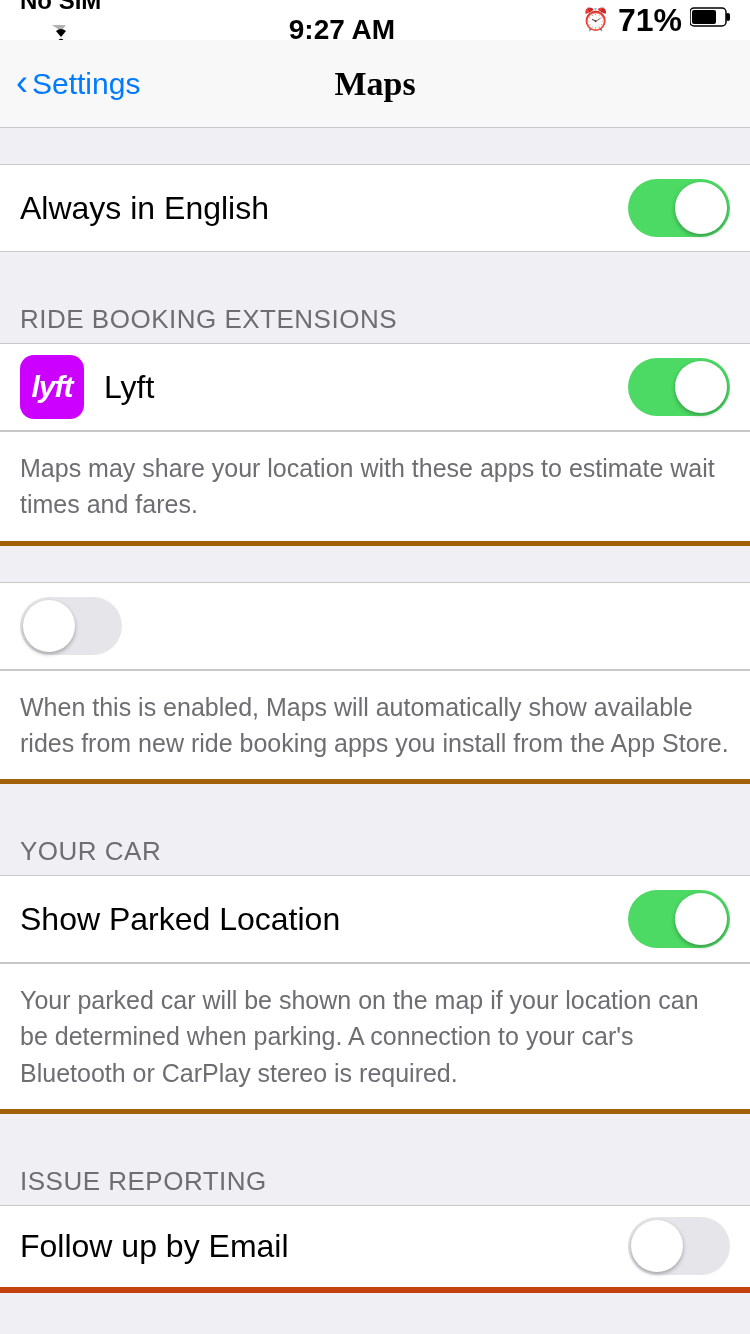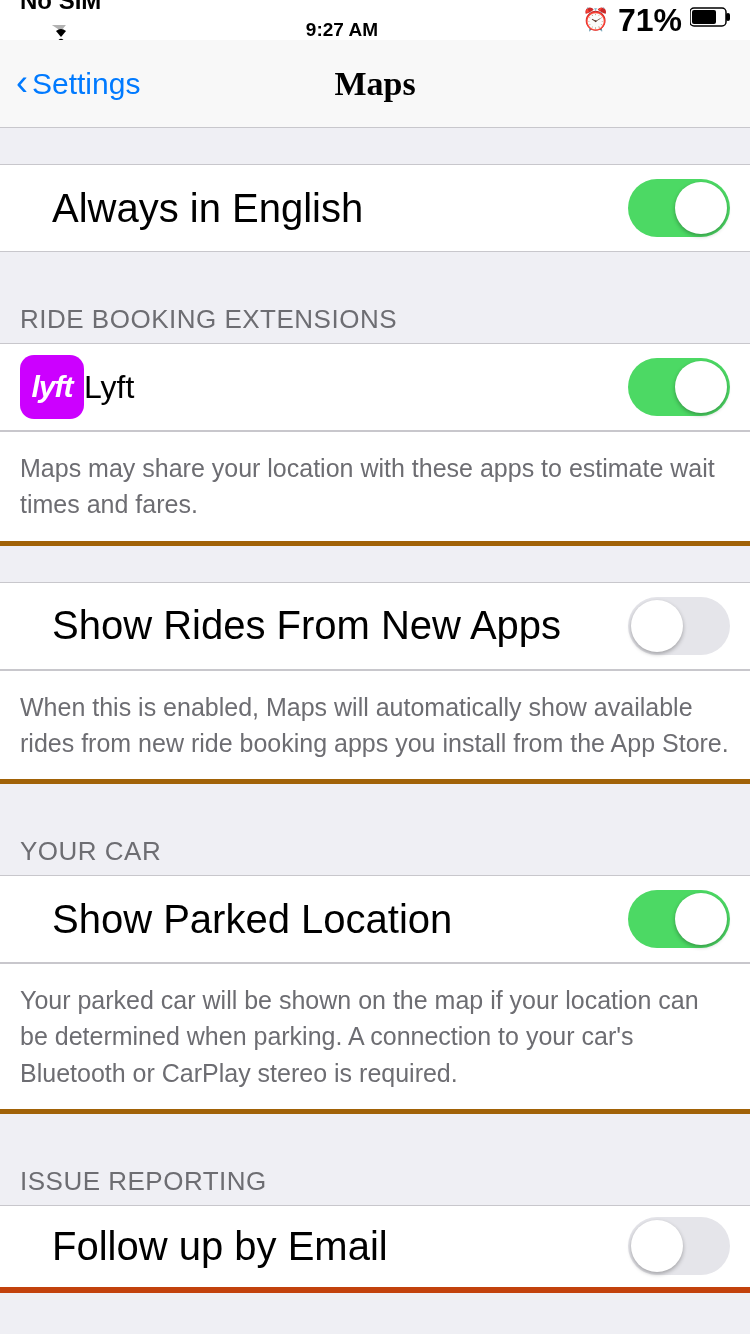--- a/index.html
+++ b/index.html
@@ -18,21 +18,21 @@
       background: #fff;
       height: 40px;
       display: flex;
       align-items: center;
       justify-content: space-between;
       padding: 0 20px;
       font-size: 24px;
       font-weight: 600;
     }
     .status-left { display: flex; align-items: center; gap: 10px; flex-direction: column; }
-    .status-center { font-size: 19px; font-weight: 600; margin-top: 20px; }
+    .status-center { font-size: 28px; font-weight: 600; margin-top: 20px; }
     .status-right { display: flex; align-items: center; gap: 8px; font-size: 24px; }
 
     
     .nav-bar {
       background: #f8f8f8;
       border-bottom: 1px solid #c8c7cc;
       height: 88px;
       display: flex;
       align-items: center;
       justify-content: center;
@@ -84,28 +84,28 @@
       display: flex;
       align-items: center;
       padding: 0 20px;
       min-height: 88px;
     }
     .row:last-of-type {
       border-bottom: 1px solid #c8c7cc;
     }
     .row-label {
       flex: 1;
-      font-size: 40px;
+      font-size: 32px;
       color: #000;
-      margin-left: 32px;
     }
     .row-label-with-icon {
       display: flex;
       align-items: center;
       flex: 1;
+      gap: 20px;
     }
 
     
     .toggle {
       width: 102px;
       height: 58px;
       border-radius: 29px;
       position: relative;
       cursor: pointer;
       flex-shrink: 0;
@@ -224,21 +224,20 @@
     <div class="toggle on">
       <div class="toggle-knob"></div>
     </div>
   </div>
 </div>
 <div class="description">Maps may share your location with these apps to estimate wait times and fares.</div>
 
 <div class="section-gap"></div>
 <div class="rows-group">
   <div class="row">
-    <span class="row-label">Show Rides From New Apps</span>
     <div class="toggle off">
       <div class="toggle-knob"></div>
     </div>
   </div>
 </div>
 <div class="description">When this is enabled, Maps will automatically show available rides from new ride booking apps you install from the App Store.</div>
 
 <div class="section-gap"></div>
 <div class="section-header">YOUR CAR</div>
 <div class="rows-group">

